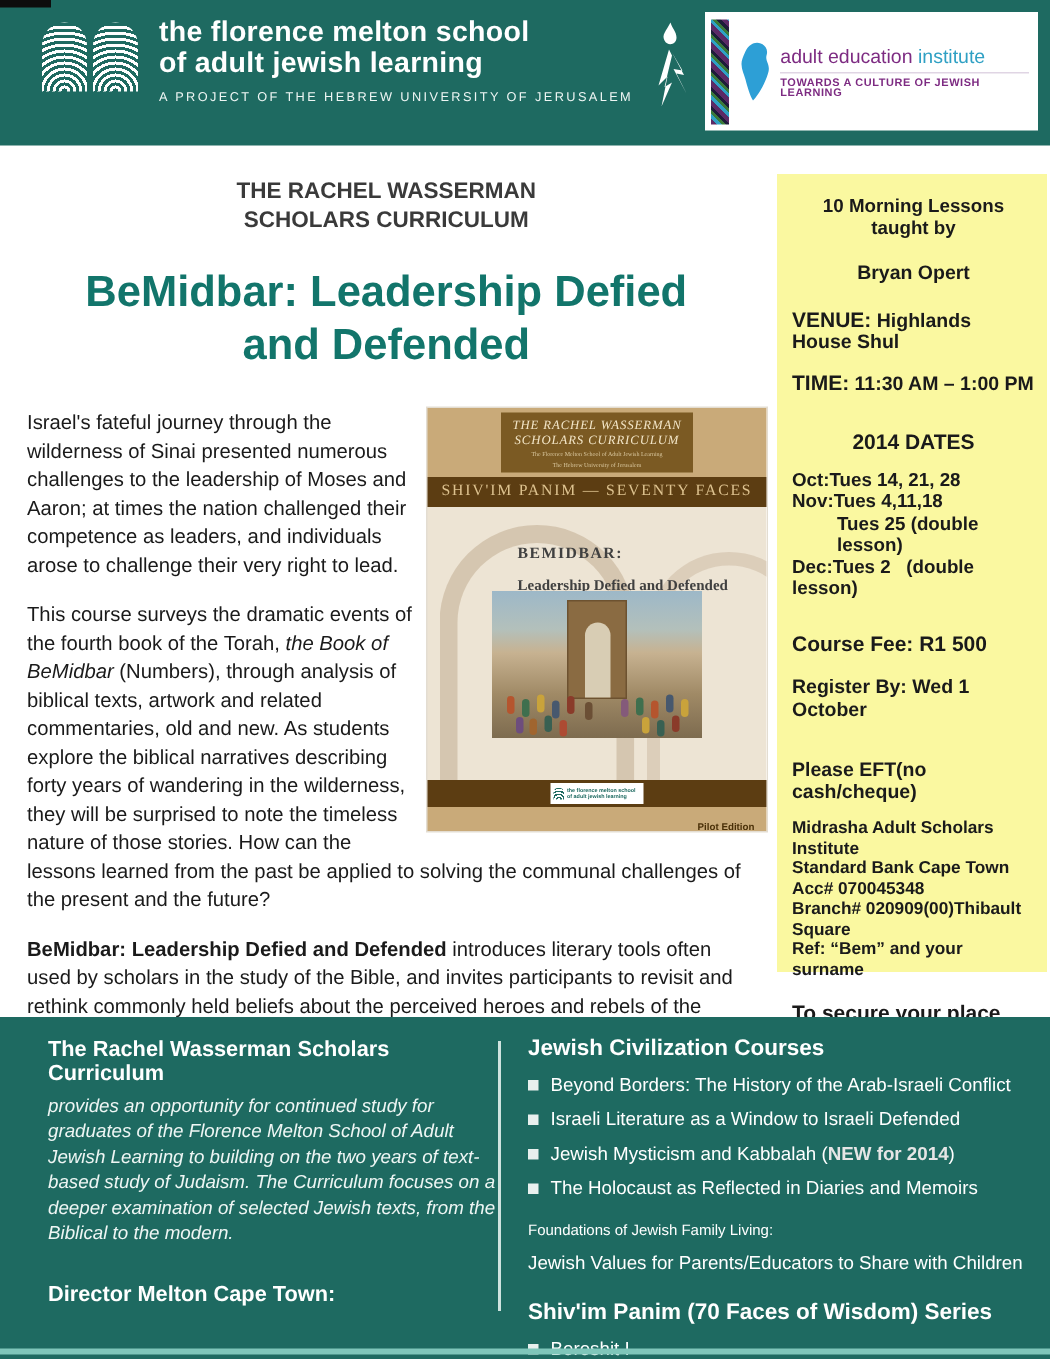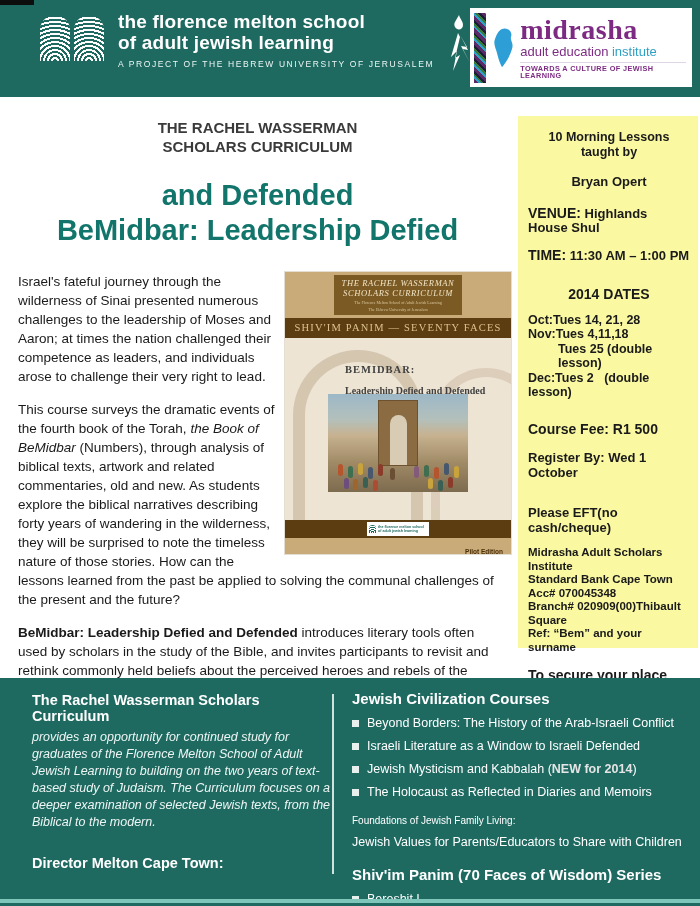--- a/index.html
+++ b/index.html
@@ -2,21 +2,21 @@
 <html><head>
 <meta charset="utf-8">
 <style>
   * { margin:0; padding:0; box-sizing:border-box; }
   body { font-family:"Liberation Sans", sans-serif; background:#888; }
   .page { width:700px; height:906px; background:#fff; position:relative; margin:0 auto; overflow:hidden; }
 
   
   .topbar { height:97px; background:#1E6A61; position:relative; }
   .scan-mark { position:absolute; left:0; top:0; width:34px; height:5px; background:#0d0d0d; }
-  .melton { position:absolute; left:40px; top:11px; display:flex; align-items:flex-start; }
+  .melton { position:absolute; left:28px; top:11px; display:flex; align-items:flex-start; }
   .arches { display:flex; gap:4px; margin-top:4px; }
   .arch { width:30px; height:46px; border-radius:15px 15px 0 0;
           background:repeating-radial-gradient(circle at 50% 100%, #1E6A61 0 2px, #ffffff 2px 4px); }
   .melton-text { margin-left:14px; color:#fff; }
   .melton-text .l1, .melton-text .l2 { font-size:19px; font-weight:bold; line-height:21px; letter-spacing:.2px; }
   .melton-text .sub { font-size:8.5px; letter-spacing:1.6px; margin-top:6px; color:#eef6f4; }
   .candle { margin-left:10px; margin-top:2px; }
 
   .midrasha-box { position:absolute; right:8px; top:8px; width:222px; height:79px; background:#fff; display:flex; align-items:center; padding:4px 6px 4px 4px; }
   .pattern { width:13px; height:70px; background:repeating-linear-gradient(45deg,#5b2a66 0 3px,#2fa0c4 3px 5px,#3a7a3a 5px 7px,#1d1d3a 7px 9px); }
@@ -117,36 +117,35 @@
         <path d="M16 22 L23 34 L17 33 L26 50 L19 36 L24 37 Z" fill="#fff"></path>
       </svg>
     </div>
 
     <div class="midrasha-box">
       <div class="pattern"></div>
       <svg class="africa" width="30" height="44" viewBox="0 0 30 44">
         <path d="M14 3 C19 1 25 5 23 11 C22 15 26 17 24 23 C22 30 17 38 14 41 C12 38 10 31 9 27 C8 23 5 18 7 13 C9 8 10 5 14 3 Z" fill="#2D9FD6"></path>
       </svg>
       <div class="mid-text">
-        <div class="mid-name">midrasha</div>
         <div class="mid-sub"><span>adult education </span><span class="inst">institute</span></div>
         <div class="mid-tagline">TOWARDS A CULTURE OF JEWISH LEARNING</div>
       </div>
     </div>
   </header>
 
   <div class="main">
     <div class="main-left">
       <div class="curriculum-title">
         <div>THE RACHEL WASSERMAN</div>
         <div>SCHOLARS CURRICULUM</div>
       </div>
       <h1 class="course-title">
+        <div>BeMidbar: Leadership Defied</div>
         <div>and Defended</div>
-        <div>BeMidbar: Leadership Defied</div>
       </h1>
 
       <div class="body-copy">
 
         <div class="bc">
           <div class="bc-top">
             <div class="bc-badge">
               <div class="bc-b1">THE RACHEL WASSERMAN</div>
               <div class="bc-b1">SCHOLARS  CURRICULUM</div>
               <div class="bc-bsub">The Florence Melton School of Adult Jewish Learning</div>

